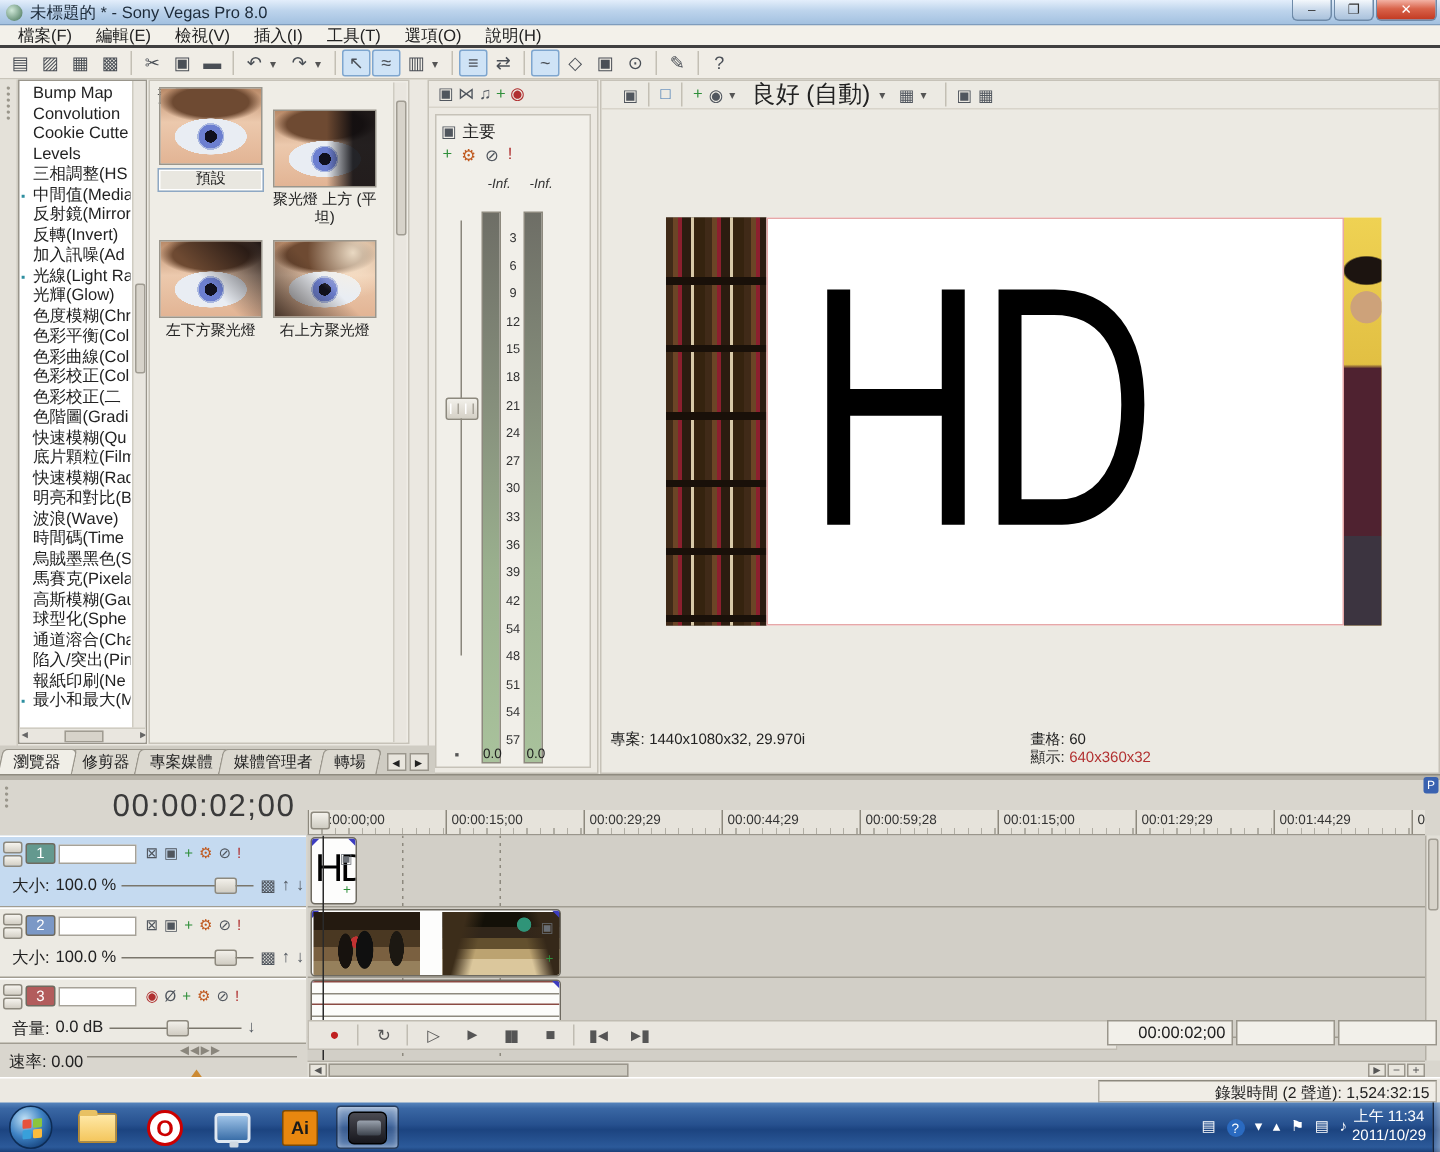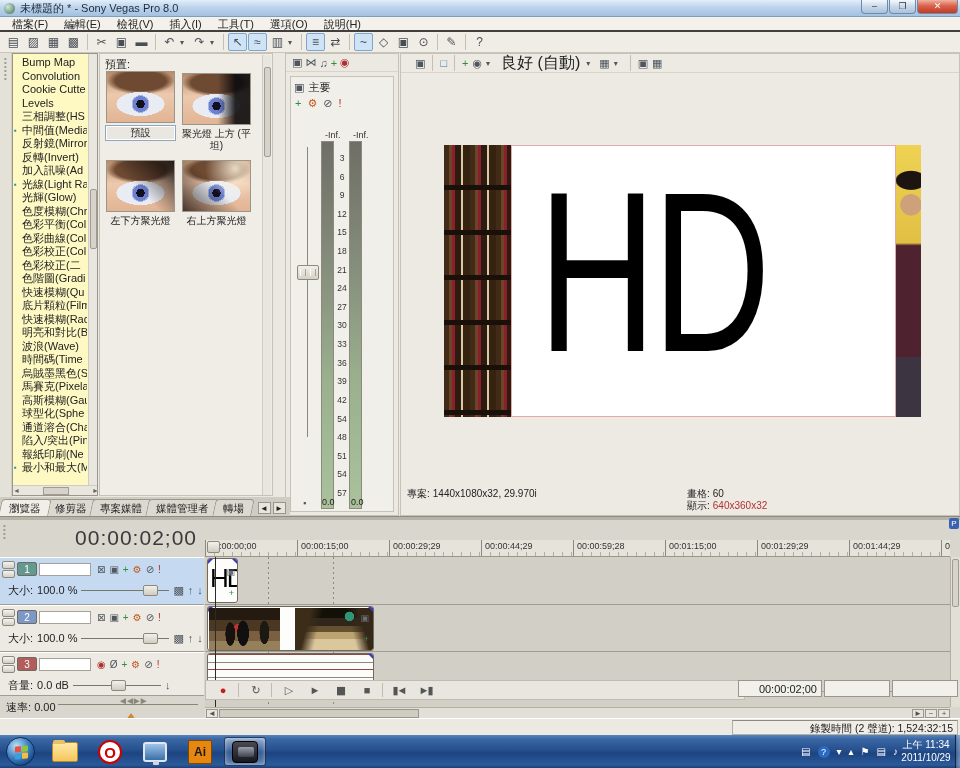--- a/index.html
+++ b/index.html
@@ -24,21 +24,21 @@
   #toolbar { position:absolute; left:0; top:32px; width:960px; height:21px; background:#f0ede6; border-bottom:1px solid #c9c5ba; display:flex; align-items:center; padding-left:4px; gap:1px; }
   .tbtn { width:19px; height:18px; line-height:17px; text-align:center; font-size:12px; color:#4a4f56; border:1px solid transparent; border-radius:2px; background:transparent; }
   .tbtn.pressed { background:#cfe3f6; border-color:#7ea6cf; }
   .tsep { width:1px; height:16px; background:#c3bfb4; margin:0 3px; }
   .dd { font-size:8px; color:#555; width:9px; }
 
   
   #leftstrip { position:absolute; left:0; top:53px; width:12px; height:463px; background:#e4e1d9; border-right:1px solid #cfccc2; }
   .grip { color:#9a968b; font-size:8px; line-height:4px; text-align:center; letter-spacing:0; }
 
-  #pluginpanel { position:absolute; left:12px; top:53px; width:86px; height:443px; background:#fef9c3; border:1px solid #9a968c; overflow:hidden; }
+  #pluginpanel { position:absolute; left:12px; top:53px; width:86px; height:443px; background:#ffffff; border:1px solid #9a968c; overflow:hidden; }
   #pluginlist { position:absolute; left:0; top:2px; width:74px; height:424px; overflow:hidden; }
   .pl-item { height:13.5px; line-height:13.5px; white-space:nowrap; overflow:hidden; display:flex; align-items:center; }
   .pl-ico { width:9px; flex:0 0 9px; color:#2e8fa0; font-size:8px; text-align:left; padding-left:1px; }
   .pl-label { white-space:nowrap; }
   .vscroll { position:absolute; background:#e9e6df; border-left:1px solid #cfccc2; }
   .vthumb { position:absolute; left:1px; width:7px; background:#d7d3ca; border:1px solid #a09c92; border-radius:2px; }
   #pl-vscroll { right:0; top:0; width:9px; height:433px; }
   #pl-hscroll { position:absolute; left:0; bottom:0; width:86px; height:10px; background:#e9e6df; border-top:1px solid #cfccc2; display:flex; align-items:center; justify-content:space-between; font-size:7px; color:#666; }
   #pl-hthumb { width:26px; height:8px; background:#d7d3ca; border:1px solid #a09c92; }
 
@@ -61,21 +61,21 @@
   #preset-vscroll { right:1px; top:1px; width:9px; height:440px; }
 
   
   #mixer { position:absolute; left:285px; top:53px; width:114px; height:463px; background:#ece9e2; border:1px solid #c6c2b8; }
   #mixtools { height:18px; display:flex; gap:3px; align-items:center; padding-left:6px; border-bottom:1px solid #d8d4ca; }
   .sico { font-size:11px; color:#50565e; }
   .sico.grn { color:#2f8f3a; } .sico.red { color:#b03030; }
   #master { position:absolute; left:4px; top:22px; width:104px; height:436px; background:#f1efe9; border:1px solid #c6c2b8; }
   #masterrow { display:flex; align-items:center; gap:4px; padding:3px 0 1px 3px; }
   #mastericons { display:flex; gap:6px; padding-left:4px; height:14px; align-items:center; }
-  .minf { position:absolute; top:53px; font-size:9px; color:#333; }
+  .minf { position:absolute; top:40px; font-size:9px; color:#333;font-style:italic; }
   .meter { position:absolute; top:64px; width:13px; height:368px; border:1px solid #8d897e;
     background:linear-gradient(180deg,#6e6e66,#868f7c 35%,#9ab08e 65%,#a9c29c); }
   #ticks { position:absolute; top:76px; left:38px; width:26px; height:345px; display:flex; flex-direction:column; justify-content:space-between; text-align:center; font-size:8.5px; color:#333; }
   .fader-line { position:absolute; left:16px; top:70px; width:1px; height:290px; background:#8a867c; }
   .fader-knob { position:absolute; left:6px; top:188px; width:22px; height:15px; background:linear-gradient(180deg,#f2f0ea,#d4d0c6); border:1px solid #8d897e; border-radius:2px; display:flex; }
   .fader-knob span{ flex:1; border-right:1px solid #a6a298; margin:3px 2px; border-left:1px solid #fff; }
   .mval { position:absolute; bottom:4px; font-size:9px; color:#222; }
   .lock { position:absolute; left:12px; bottom:3px; font-size:9px; color:#555; }
 
   
@@ -403,21 +403,21 @@
     </div>
     <div id="pl-hscroll">
       <span>◄</span>
       <span id="pl-hthumb"></span>
       <span>►</span>
     </div>
   </div>
 
   <div id="presetpanel">
     <div id="preset-header">預置:</div>
-    <div class="pcell" style="left:5px;top:17px">
+    <div class="pcell" style="left:5px;top:4px">
       <div class="eye eye-a"></div>
       <div class="pcap sel">預設</div>
     </div>
     <div class="pcell" style="left:5px;top:106px">
       <div class="eye eye-c"></div>
       <div class="pcap">左下方聚光燈</div>
     </div>
     <div class="pcell" style="left:81px;top:19px">
       <div class="eye eye-b"></div>
       <div class="pcap">聚光燈 上方 (平坦)</div>

